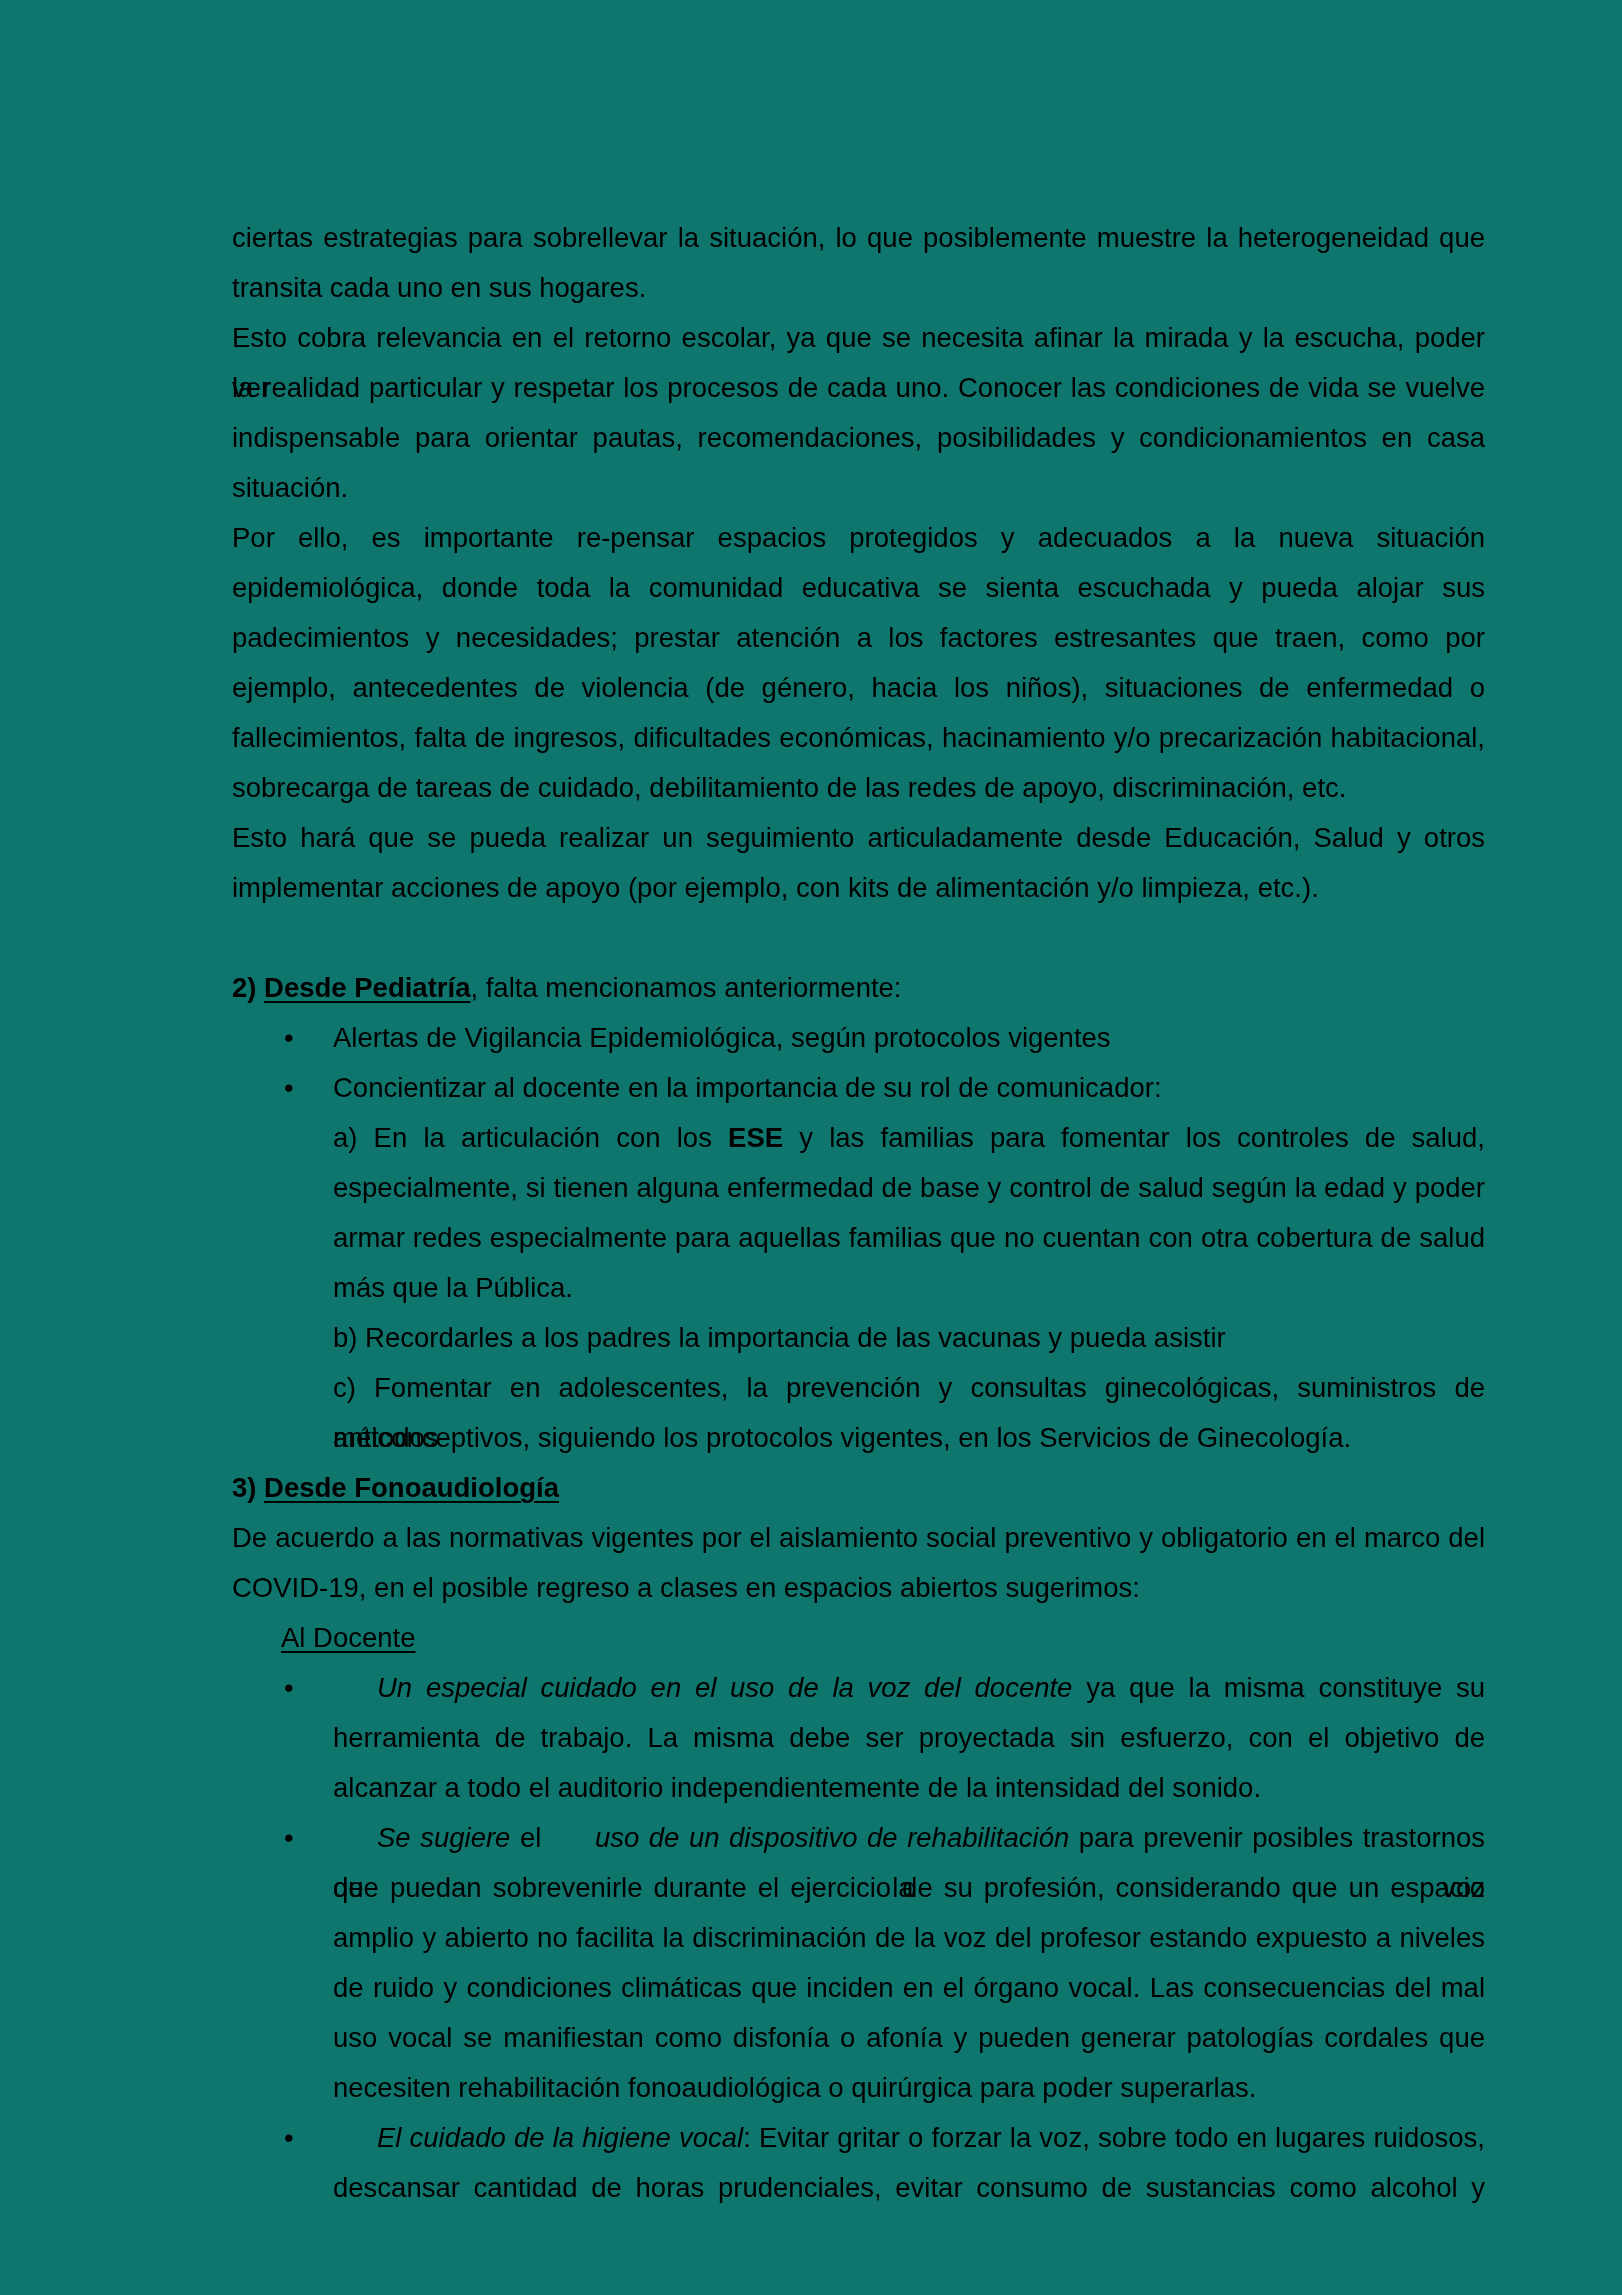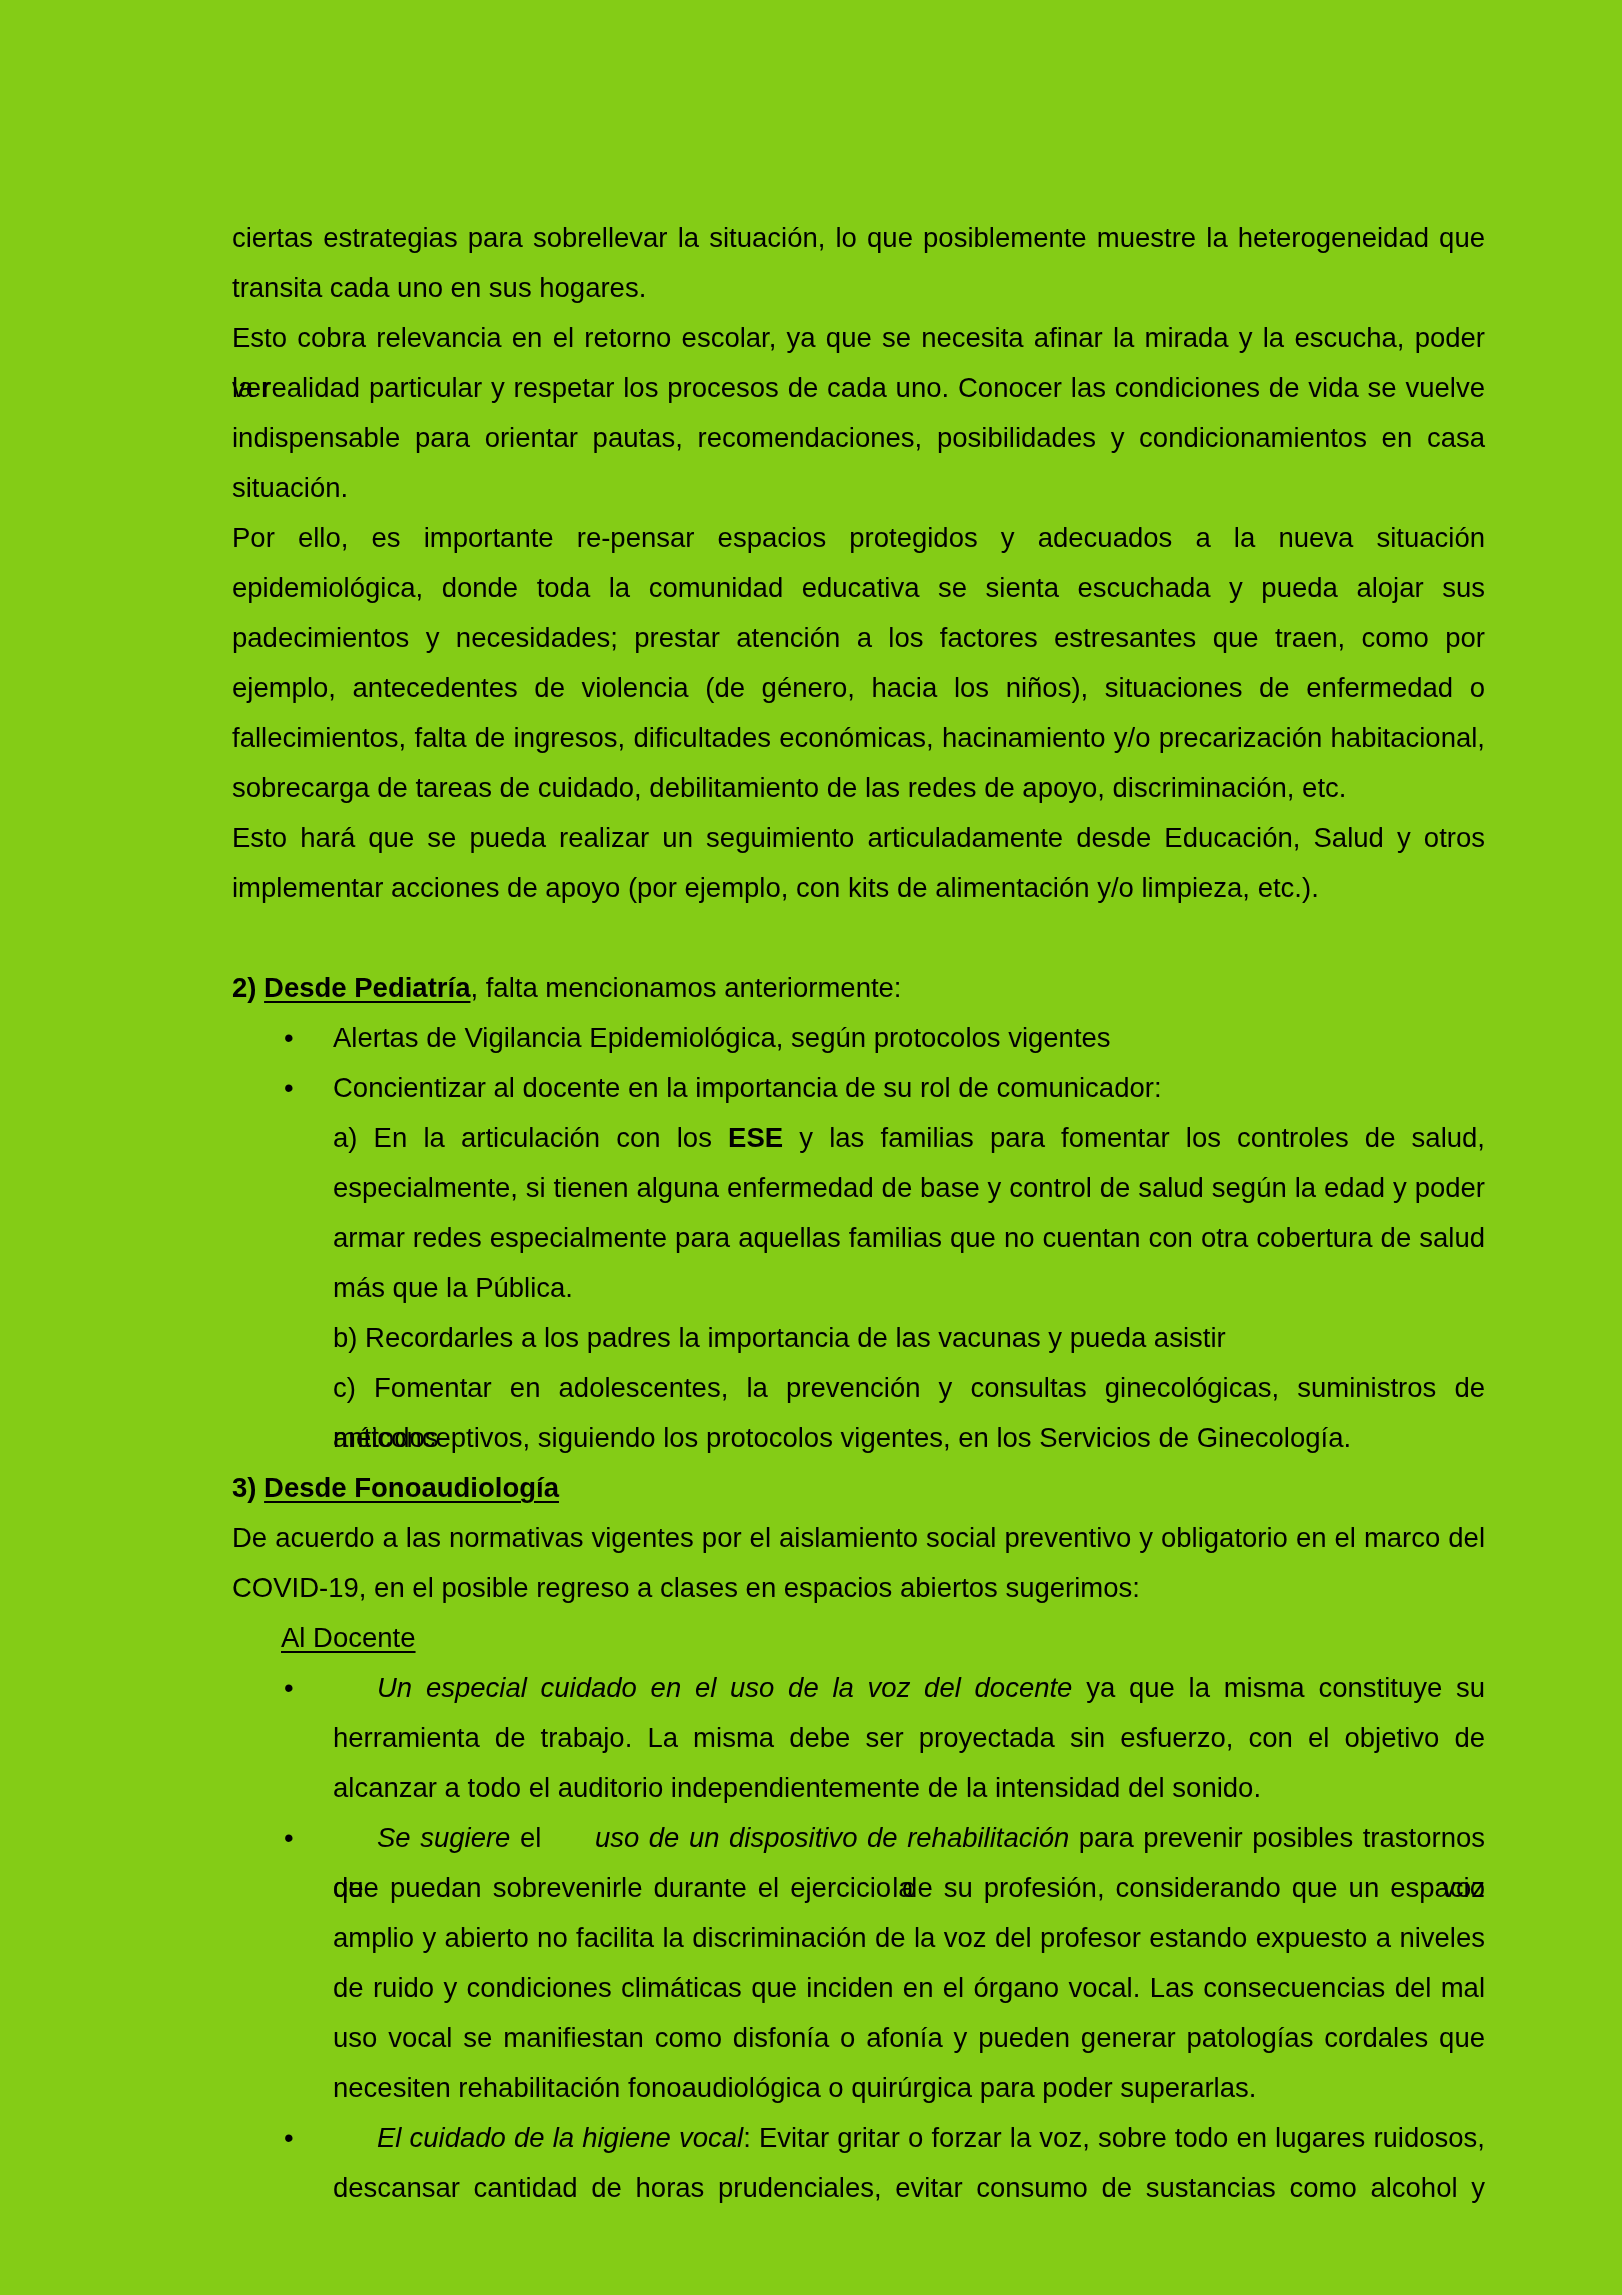--- a/index.html
+++ b/index.html
@@ -1,20 +1,20 @@
 <!DOCTYPE html>
 <html style="font-size:10.5px"><head>
 <meta charset="utf-8">
 <style>
   html,body{margin:0;padding:0;background:#9a9a9a;}
   .page{
     position:relative;
     width:1622px;
     height:2295px;
-    background:#84cc16;
+    background:#0f766e;
     margin:0 auto;
     overflow:hidden;
     font-family:"Liberation Sans","DejaVu Sans",sans-serif;
     color:#000000;
   }
   .page-body{
     position:absolute;
     left:232px;
     top:213px;
     width:1253px;

